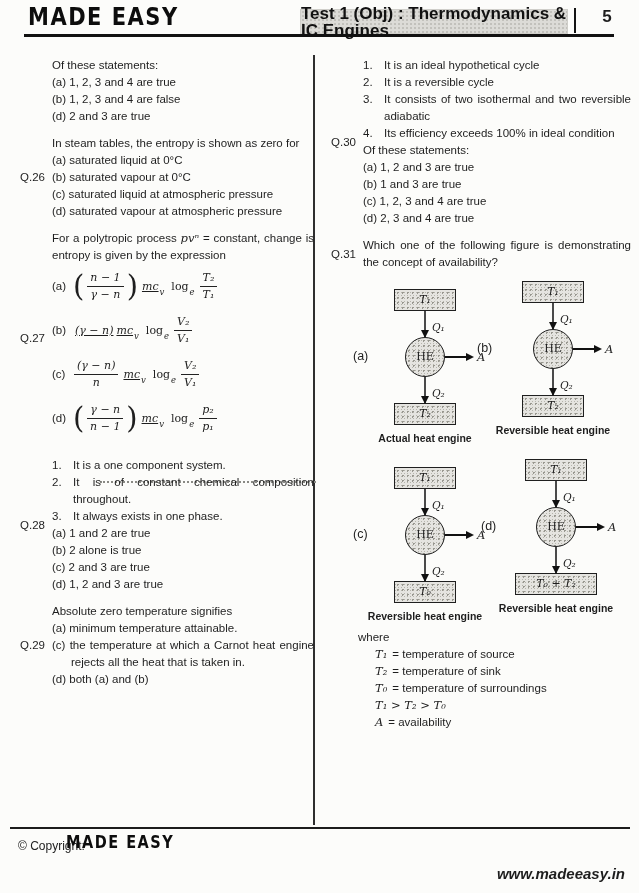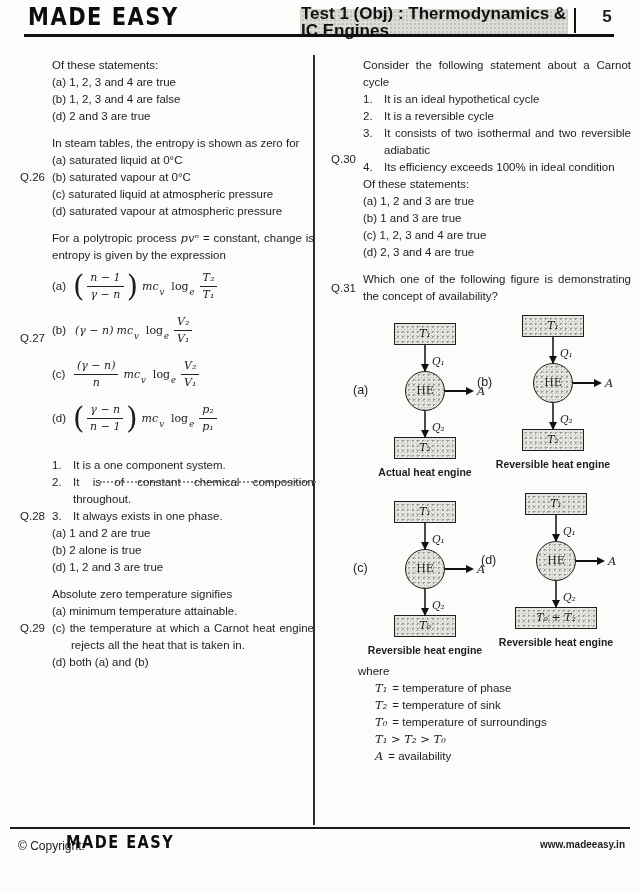--- a/index.html
+++ b/index.html
@@ -36,21 +36,21 @@
   .opt{margin:0;padding-left:19px;text-indent:-19px;text-align:justify;}
   .stmt{display:flex;margin:0;}
   .snum{width:21px;flex:none;}
   .stxt{flex:1;text-align:justify;}
   
   .math{font-family:"DejaVu Serif", serif;font-style:italic;}
   .frow{display:flex;align-items:center;margin:7px 0 13px 0;}
   .optlab{width:20px;flex:none;}
   .formula{display:inline-flex;align-items:center;font-family:"DejaVu Serif", serif;font-size:11px;}
   .formula .pa{font-size:29px;font-weight:200;line-height:0.85;margin:0 1px;font-style:normal;}
-  .formula .it{font-style:italic;margin-left:3px;}
+  .formula .it{font-style:italic;margin-left:3px;text-decoration:underline;}
   .formula .rm{font-style:normal;margin-left:4px;}
   .formula .sb{font-style:italic;font-size:8.5px;align-self:flex-end;margin:0 3px 1px 1px;}
   .frac{display:inline-flex;flex-direction:column;align-items:center;font-style:italic;
         margin:0 2px;line-height:14px;}
   .frac .fn{border-bottom:1px solid #222;padding:0 3px 1px 3px;}
   .frac .fd{padding-top:1px;}
   .dotline{position:absolute;left:100px;top:481px;width:216px;border-top:2px dotted #8a8a85;}
   
   .figs{position:relative;height:352px;}
   .fig{position:absolute;width:124px;text-align:center;}
@@ -80,21 +80,21 @@
   .figletter{position:absolute;font-size:12.5px;}
   
   .where-lead{margin:2px 0 0 27px;}
   .wdef{margin-left:44px;}
   .wsym{font-family:"DejaVu Serif", serif;font-style:italic;}
   .wrest{margin-left:5px;}
   
   .footer-rule{position:absolute;left:10px;top:827px;width:620px;height:2px;background:#1c1c1c;}
   .copy{position:absolute;left:18px;top:838px;font-size:12px;color:#222;}
   .logo-foot{position:absolute;left:66px;top:833px;font-size:14.5px;}
-  .site{position:absolute;right:14px;top:836px;font-weight:bold;font-size:10px;}
+  .site{position:absolute;right:14px;top:865px;font-weight:bold;font-style:italic;font-size:15px;}
 </style>
 </head>
 <body>
 
 <div class="logo logo-main">MADE EASY</div>
 <div class="title-box">Test 1 (Obj) : Thermodynamics &amp; IC Engines</div>
 <div class="header-sep"></div>
 <div class="page-num">5</div>
 <div class="header-rule"></div>
 <div class="col-divider"></div>
@@ -209,41 +209,41 @@
       <div class="stmt">
           <span class="snum">2.</span>
           <span class="stxt">It is of constant chemical composition throughout.</span>
         </div>
       <div class="stmt">
           <span class="snum">3.</span>
           <span class="stxt">It always exists in one phase.</span>
         </div>
       <p class="opt">(a) 1 and 2 are true</p>
       <p class="opt">(b) 2 alone is true</p>
+      <p class="opt">(c) 2 and 3 are true</p>
       <p class="opt">(d) 1, 2 and 3 are true</p>
     </div>
   </div>
 
   <div class="q">
     <span class="qnum">Q.29</span>
     <div class="qbody">
       <p class="qtext">Absolute zero temperature signifies</p>
       <p class="opt">(a) minimum temperature attainable.</p>
       <p class="opt">(c) the temperature at which a Carnot heat engine rejects all the heat that is taken in.</p>
       <p class="opt">(d) both (a) and (b)</p>
     </div>
   </div>
 </div>
 
 <div class="col col-right">
 
   <div class="q">
     <span class="qnum">Q.30</span>
     <div class="qbody">
-      <p class="qtext">Consider the following statement about a Carnot cycle</p>
       <div class="stmt">
           <span class="snum">1.</span>
           <span class="stxt">It is an ideal hypothetical cycle</span>
         </div>
       <div class="stmt">
           <span class="snum">2.</span>
           <span class="stxt">It is a reversible cycle</span>
         </div>
       <div class="stmt">
           <span class="snum">3.</span>
@@ -338,21 +338,21 @@
       <div class="vline">
           <span class="qlab">Q₂</span>
         </div>
       <div class="fbox wide">T₀ + T₂</div>
       <div class="fcap">Reversible heat engine</div>
     </div>
   </div>
 
   <div>
     <p class="where-lead">where</p>
-    <div class="wdef"><span class="wsym">T₁</span><span class="wrest">= temperature of phase</span></div>
+    <div class="wdef"><span class="wsym">T₁</span><span class="wrest">= temperature of source</span></div>
     <div class="wdef"><span class="wsym">T₂</span><span class="wrest">= temperature of sink</span></div>
     <div class="wdef"><span class="wsym">T₀</span><span class="wrest">= temperature of surroundings</span></div>
     <div class="wdef"><span class="wsym">T₁ &gt; T₂ &gt; T₀</span><span class="wrest"></span></div>
     <div class="wdef"><span class="wsym">A</span><span class="wrest">= availability</span></div>
   </div>
 </div>
 
 <div class="footer-rule"></div>
 <span class="copy">© Copyright:</span>
 <span class="logo logo-foot">MADE EASY</span>

